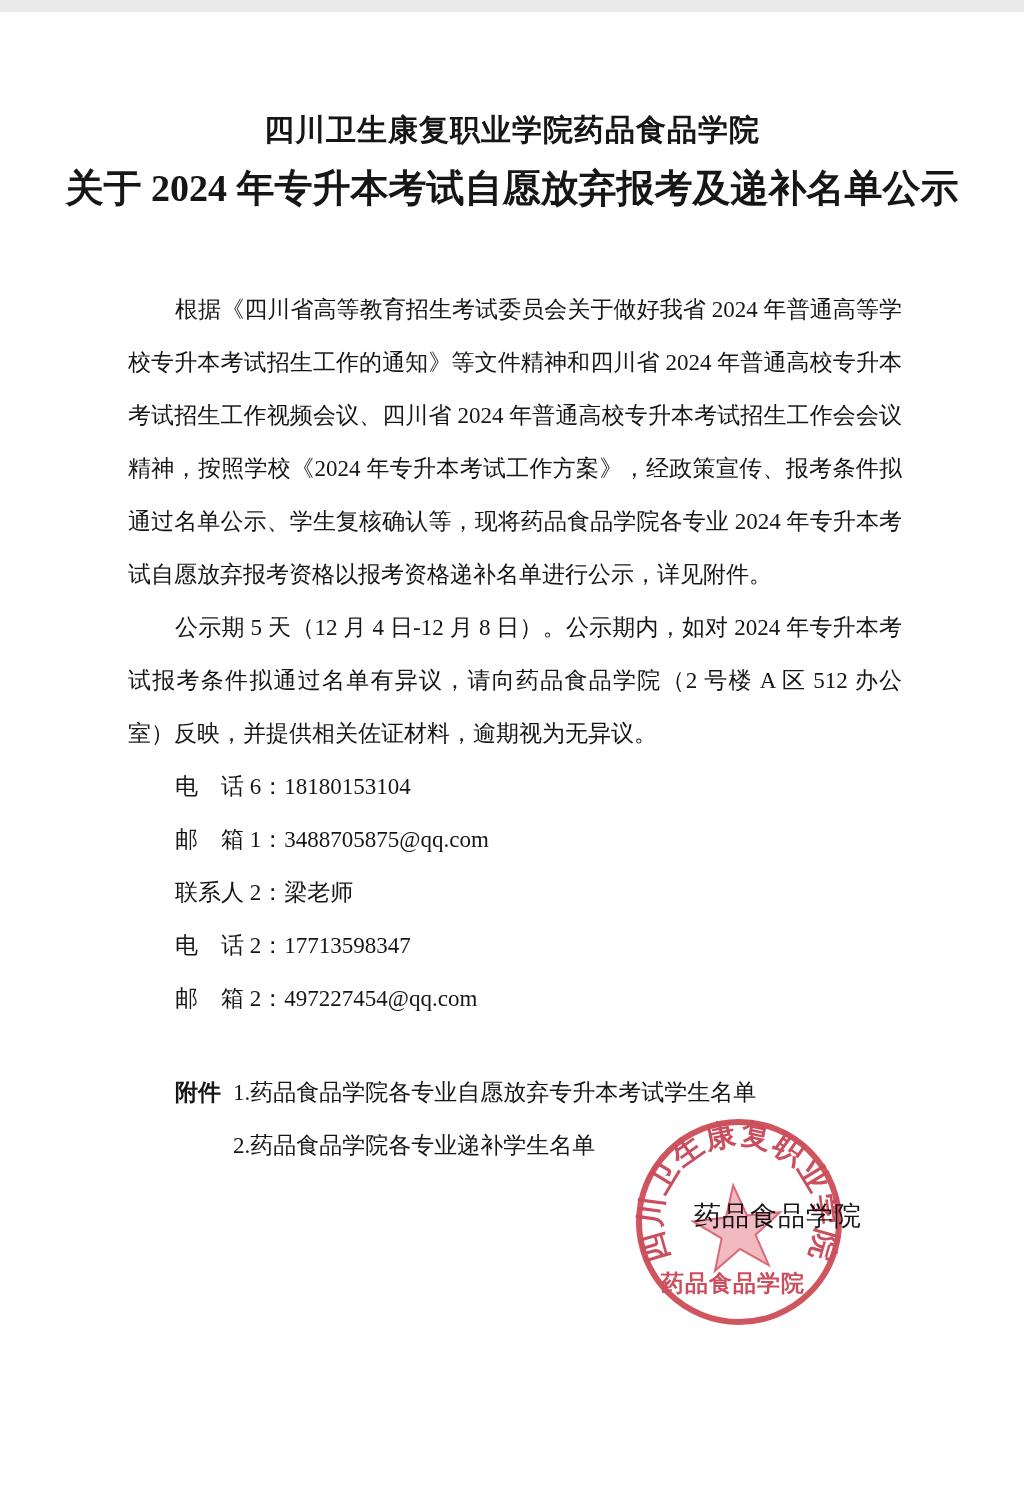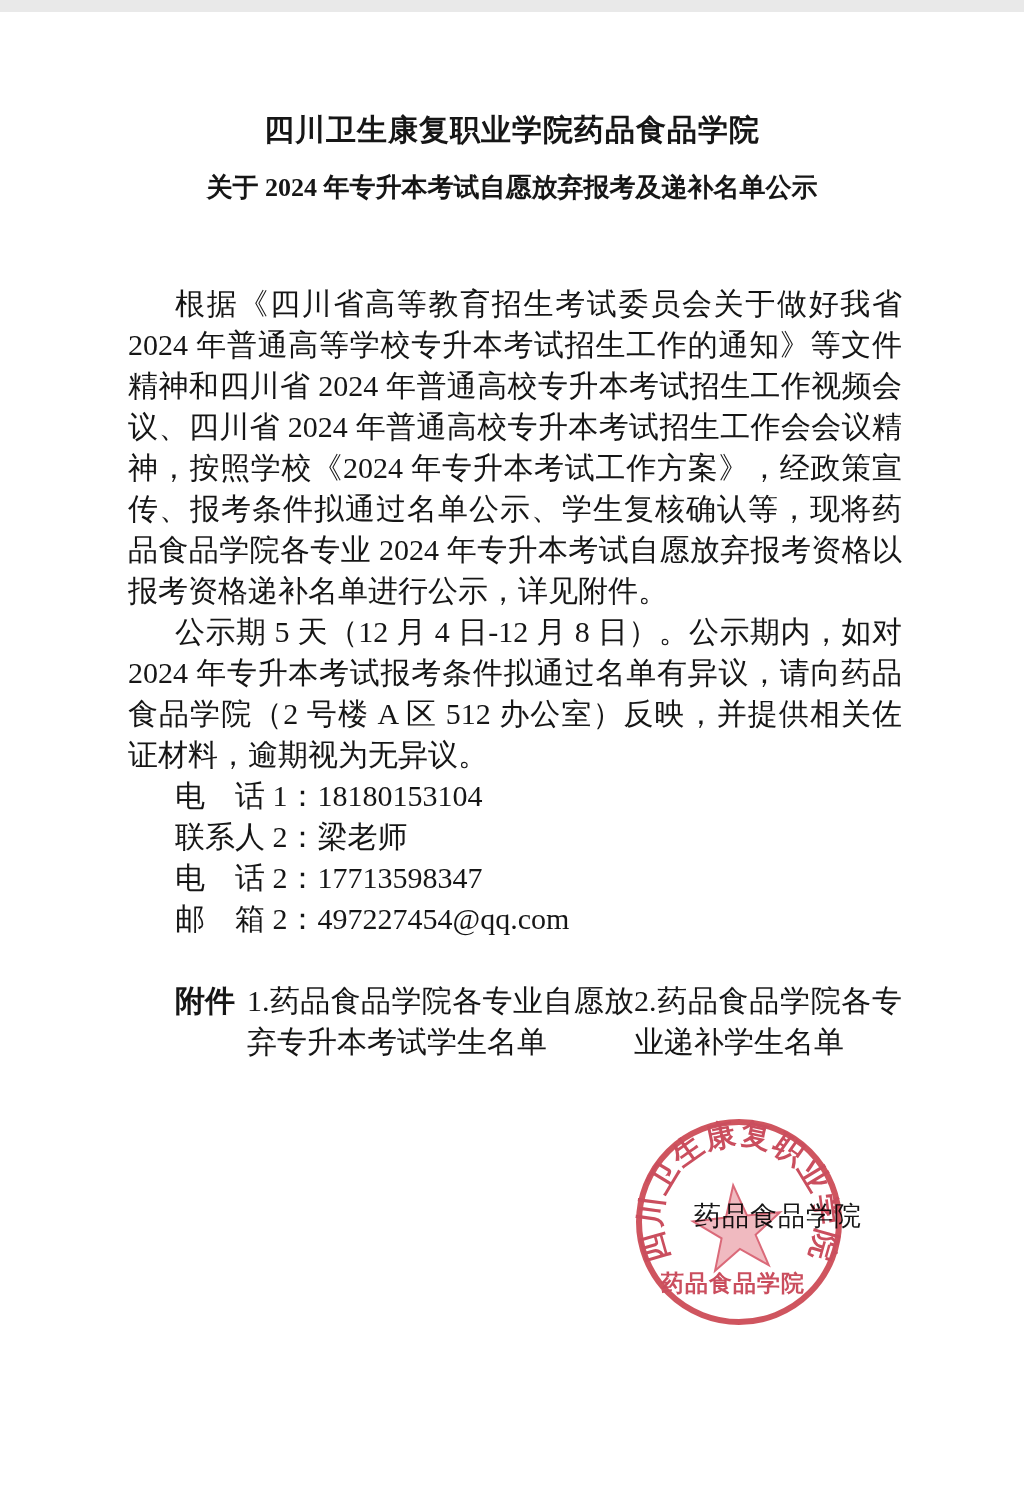--- a/index.html
+++ b/index.html
@@ -20,37 +20,37 @@
     text-align: center;
     font-size: 30px;
     line-height: 34px;
     font-weight: 700;
     letter-spacing: 1px;
   }
   .doc-subtitle {
     margin: 0;
     padding-top: 24px;
     text-align: center;
-    font-size: 26px;
+    font-size: 38px;
     line-height: 34px;
     font-weight: 700;
   }
   .content {
     margin: 78px 122px 0 128px;
-    font-size: 30px;
-    line-height: 41px;
+    font-size: 23px;
+    line-height: 53px;
     text-align: justify;
     text-justify: inter-ideograph;
   }
   .para { margin: 0; text-indent: 47px; }
   .contacts { margin: 0; }
   .contact-line { padding-left: 47px; white-space: nowrap; }
   .attachments { display: flex; margin-top: 41px; padding-left: 47px; }
   .attach-label { flex: none; margin-right: 12px; font-weight: bold; }
-  .attach-items { display: flex; flex-direction: row; }
+  .attach-items { display: flex; flex-direction: column; }
   .signature {
     position: absolute;
     top: 1184px;
     right: 162px;
     text-align: right;
     font-size: 27px;
     line-height: 41px;
     white-space: nowrap;
   }
   .sig-dept { letter-spacing: 1px; }
@@ -71,21 +71,22 @@
 <div class="page">
 
   <h1 class="doc-title">四川卫生康复职业学院药品食品学院</h1>
   <h2 class="doc-subtitle">关于 2024 年专升本考试自愿放弃报考及递补名单公示</h2>
 
   <div class="content">
     <p class="para">根据《四川省高等教育招生考试委员会关于做好我省 2024 年普通高等学校专升本考试招生工作的通知》等文件精神和四川省 2024 年普通高校专升本考试招生工作视频会议、四川省 2024 年普通高校专升本考试招生工作会会议精神，按照学校《2024 年专升本考试工作方案》，经政策宣传、报考条件拟通过名单公示、学生复核确认等，现将药品食品学院各专业 2024 年专升本考试自愿放弃报考资格以报考资格递补名单进行公示，详见附件。</p>
     <p class="para">公示期 5 天（12 月 4 日-12 月 8 日）。公示期内，如对 2024 年专升本考试报考条件拟通过名单有异议，请向药品食品学院（2 号楼 A 区 512 办公室）反映，并提供相关佐证材料，逾期视为无异议。</p>
 
     <div class="contacts">
-      <div class="contact-line"><span>电　话 1：</span><span>18180153104</span></div>
+      <div class="contact-line"><span>电　话 6：</span><span>18180153104</span></div>
+      <div class="contact-line"><span>邮　箱 1：</span><span>3488705875@qq.com</span></div>
       <div class="contact-line"><span>联系人 2：</span><span>梁老师</span></div>
       <div class="contact-line"><span>电　话 2：</span><span>17713598347</span></div>
       <div class="contact-line"><span>邮　箱 2：</span><span>497227454@qq.com</span></div>
     </div>
 
     <div class="attachments">
       <div class="attach-label">附件</div>
       <div class="attach-items">
         <div>1.药品食品学院各专业自愿放弃专升本考试学生名单</div>
         <div>2.药品食品学院各专业递补学生名单</div>

